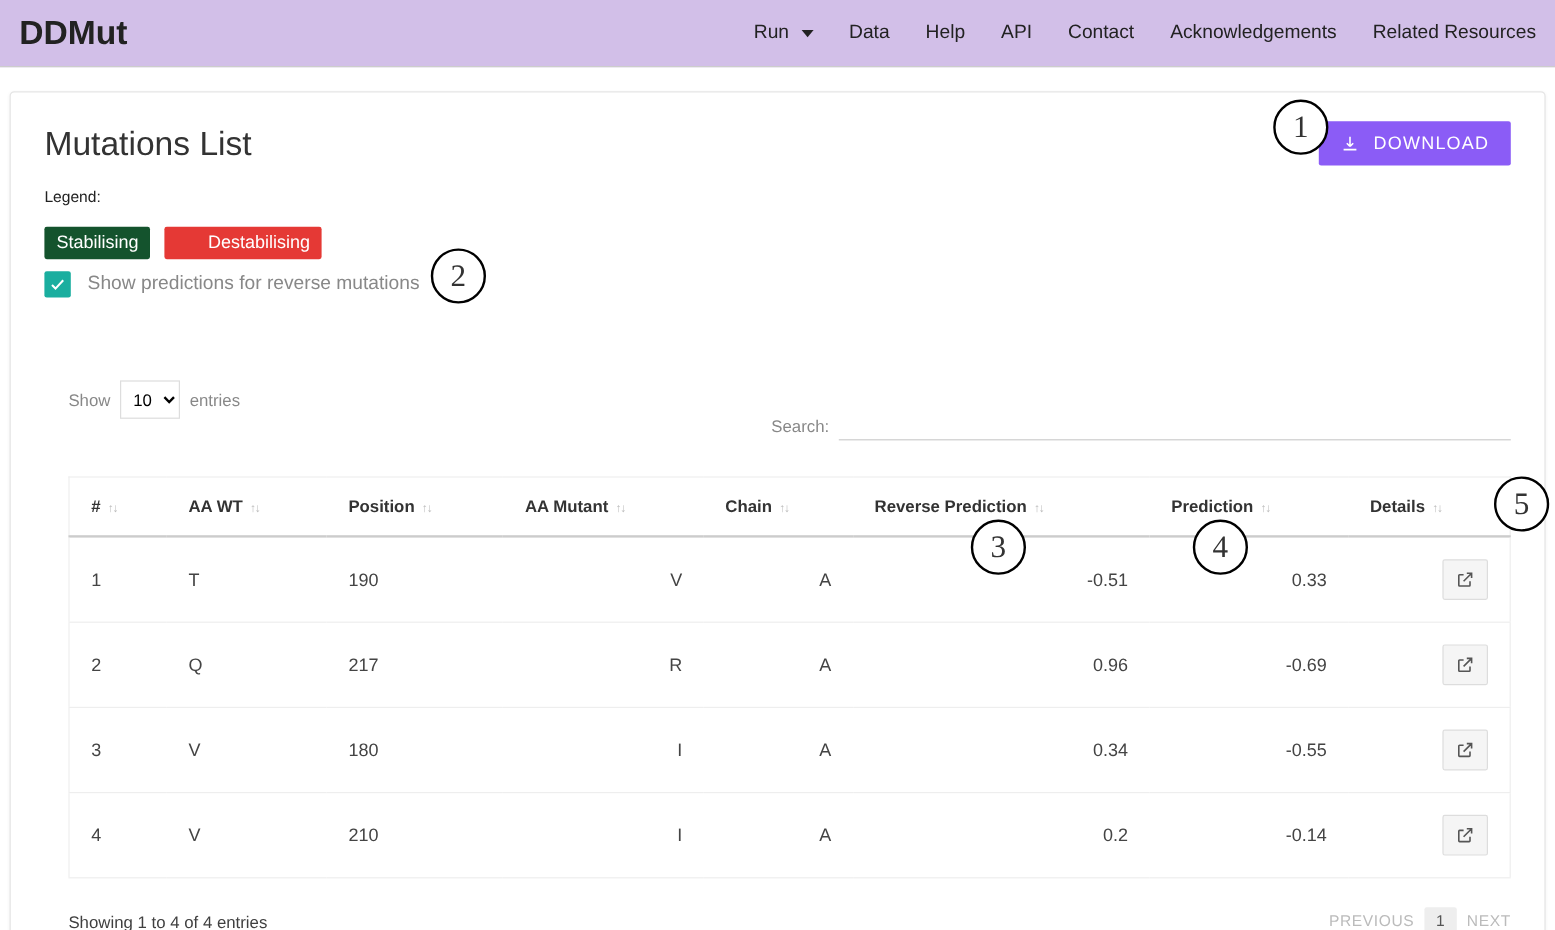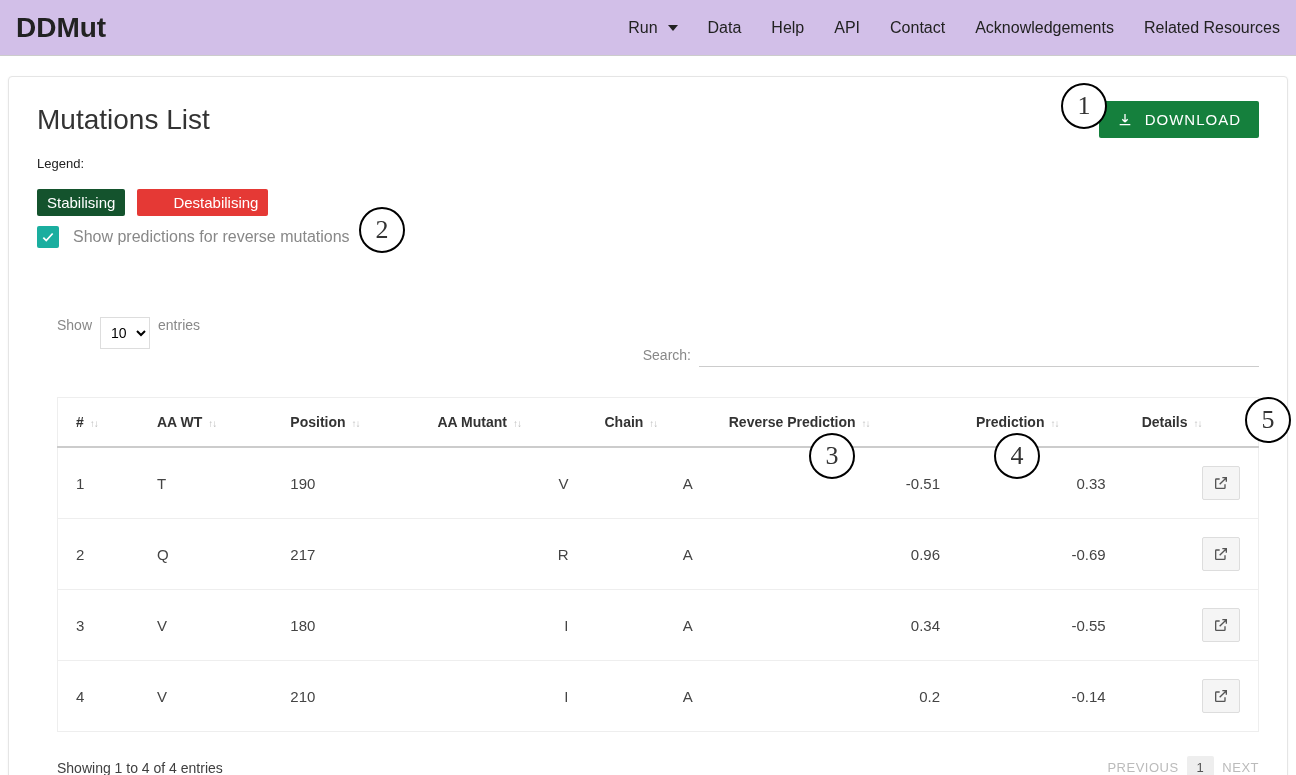--- a/index.html
+++ b/index.html
@@ -55,21 +55,21 @@
     display: flex;
     align-items: center;
     justify-content: space-between;
   }
   .page-title {
     font-size: 28px;
     font-weight: 400;
     color: #333;
   }
   .download-btn {
-    background: #15803d;
+    background: #8b5cf6;
     color: #fff;
     border: none;
     padding: 10px 18px;
     font-size: 15px;
     letter-spacing: 1px;
     display: flex;
     align-items: center;
     gap: 12px;
     cursor: pointer;
     border-radius: 2px;
@@ -110,21 +110,21 @@
     border-radius: 2px;
   }
   .chk svg { width: 14px; height: 14px; stroke: #fff; stroke-width: 3; fill: none; }
   .chk-label { color: #888; font-size: 16px; }
   .controls-row {
     display: flex;
     align-items: center;
     justify-content: space-between;
     margin-top: 50px;
   }
-  .show-entries { display: flex; align-items: flex-start; gap: 8px; color: #888; font-size: 14px; margin-left: 20px;}
+  .show-entries { display: flex; align-items: center; gap: 8px; color: #888; font-size: 14px; margin-left: 20px;}
   .show-entries select {
     border: 1px solid #ddd;
     padding: 6px 6px;
     font-size: 14px;
     background: #fff;
   }
   .search-row { display:flex; align-items:center; gap: 8px; color:#888; font-size:14px;margin-top:44px;}
   .search-input {
     border: none;
     border-bottom: 1px solid #ccc;

